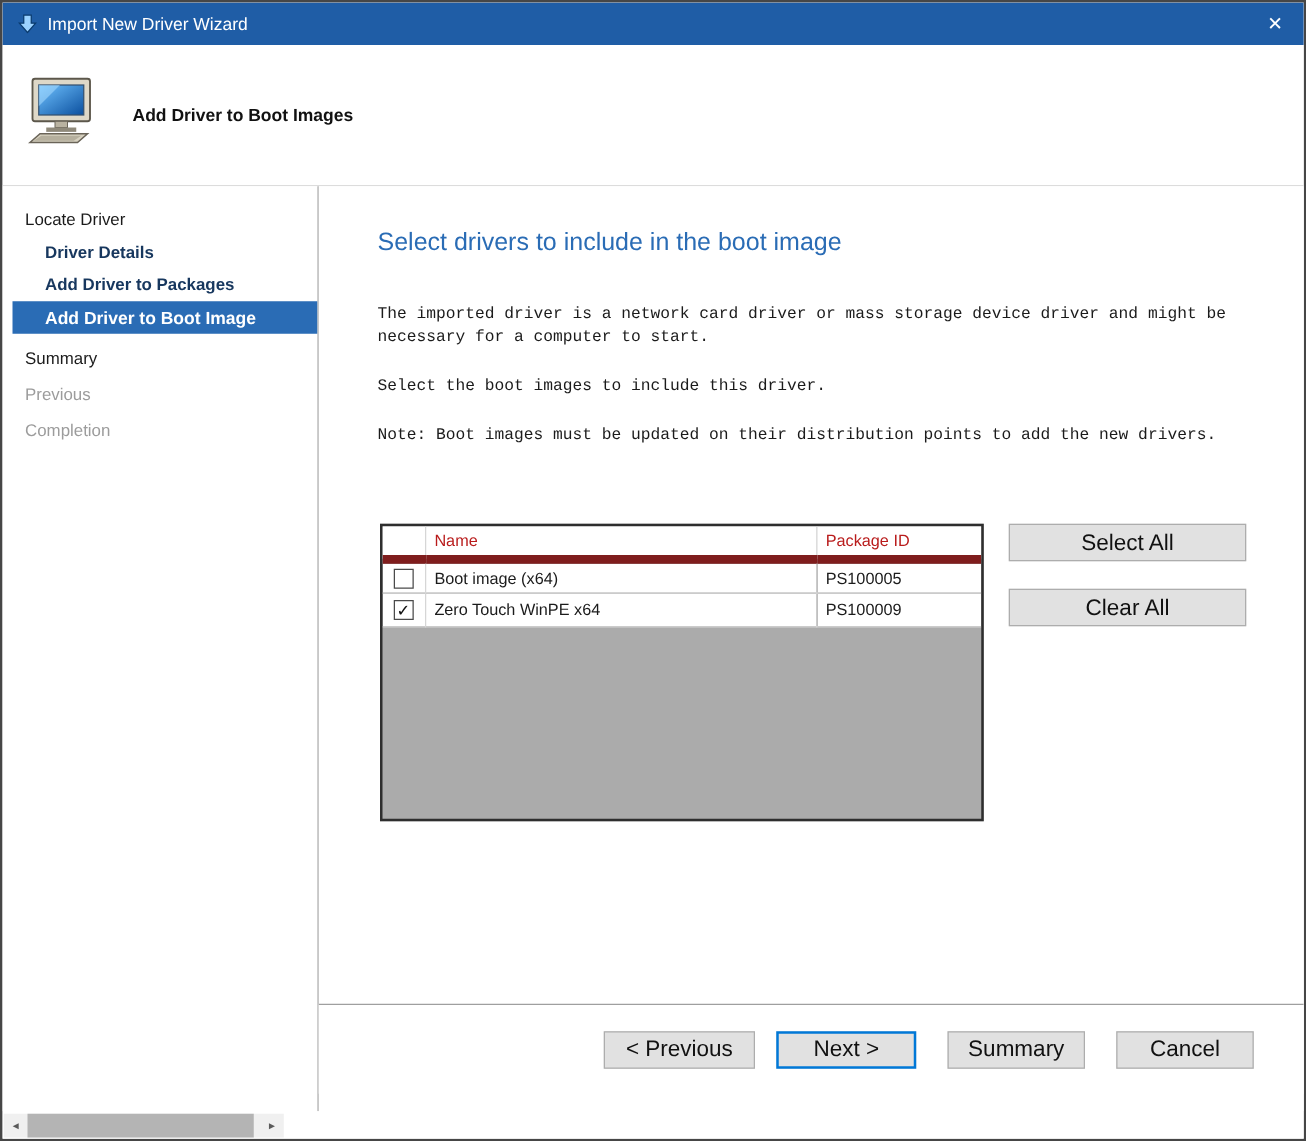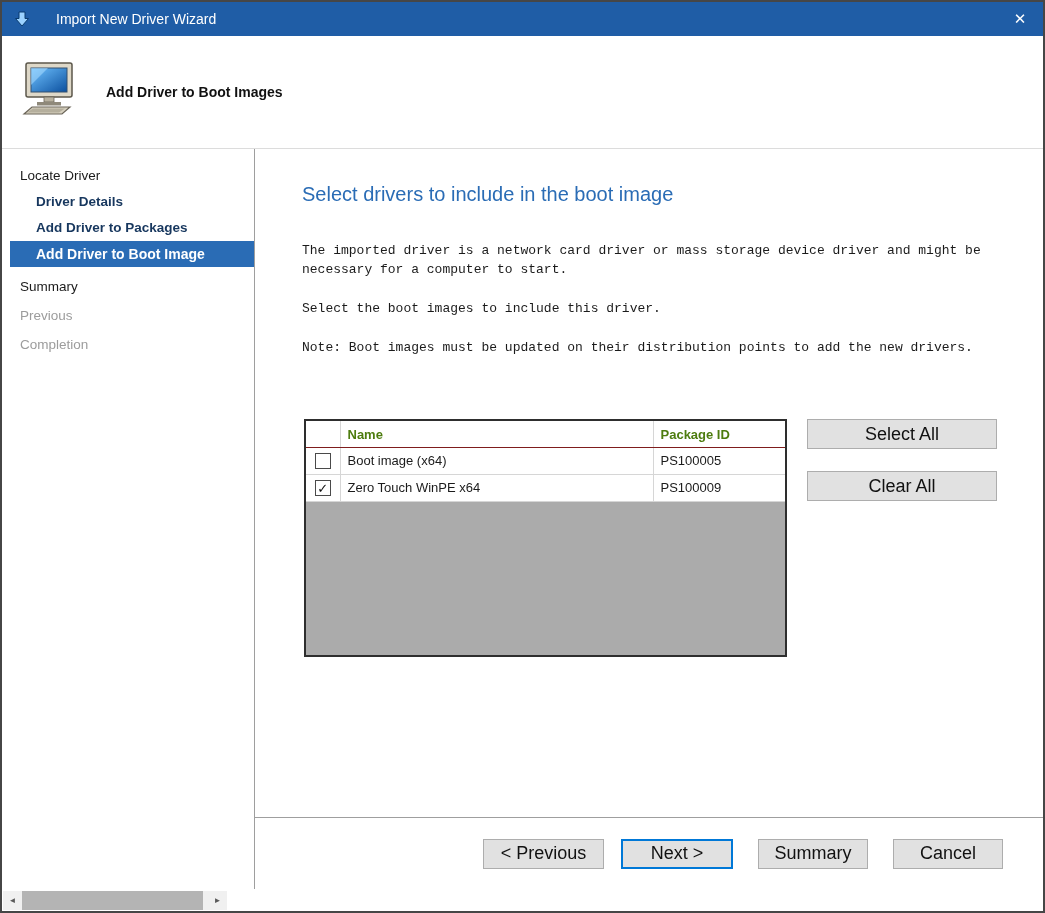--- a/index.html
+++ b/index.html
@@ -7,21 +7,21 @@
   .window {
     position:relative; width:1045px; height:913px;
     border:2px solid #464646; background:#ffffff; overflow:hidden;
     font-family:"Liberation Sans","DejaVu Sans",sans-serif; color:#1b1b1b;
   }
 
   
   .titlebar {
     position:absolute; top:0; left:0; right:0; height:34px;
     background:var(--titlebar,#1f5da6); color:#ffffff;
-    display:flex; align-items:center; padding-left:12px; gap:26px;
+    display:flex; align-items:center; padding-left:12px; gap:8px;
     font-size:14px;
   }
   .titlebar-icon { display:flex; align-items:center; }
   .close-btn {
     margin-left:auto; width:46px; height:34px;
     display:flex; align-items:center; justify-content:center;
     font-size:15px; cursor:default;
   }
 
   
@@ -65,23 +65,23 @@
   .para { margin:0 0 20px 0; font-size:13px; line-height:1.45; width:700px; color:#1b1b1b;font-family:Liberation Mono, monospace; }
 
   
   .table-area { display:flex; align-items:flex-start; margin-top:62px; margin-left:2px; }
   .table-outer {
     width:483px; height:238px; border:2px solid #2e2e2e;
     background:var(--table-filler,#ababab); flex:none; overflow:hidden;
   }
   table { width:100%; border-collapse:collapse; table-layout:fixed; font-size:13px; }
   th {
-    text-align:left; font-weight:700; height:26px; padding:0 0 0 7px;
-    background:#fff; border-bottom:1px solid #7f1d1d; border-right:1px solid #d6d6d6;
-    color:#4d7c0f;
+    text-align:left; font-weight:400; height:26px; padding:0 0 0 7px;
+    background:#fff; border-bottom:7px solid #7f1d1d; border-right:1px solid #d6d6d6;
+    color:#b91c1c;
   }
   th:last-child { border-right:none; }
   td {
     height:27px; padding:0 0 0 7px; background:#fff;
     border-bottom:1px solid #d6d6d6; border-right:1px solid #d6d6d6;
     white-space:nowrap; overflow:hidden; color:#1b1b1b;
   }
   td:last-child { border-right:none; }
   td.cb-cell { padding:0; text-align:center; }
   .checkbox {
@@ -94,21 +94,21 @@
   .btn {
     background:var(--button-face,#e1e1e1);
     border:1px solid var(--button-border,#adadad);
     font-family:Liberation Sans, sans-serif; font-size:18px; color:#111; cursor:default;
   }
   .side-buttons .btn { width:190px; height:30px; }
   .side-buttons .btn + .btn { margin-top:22px; }
 
   
   .content-footer {
-    position:absolute; left:0; right:0; bottom:0; height:72px;
+    position:absolute; left:0; right:0; bottom:14px; height:72px;
     border-top:1px solid #9f9f9f; background:#fff;
     display:flex; align-items:center; justify-content:flex-end;
     padding-right:40px; gap:17px;
   }
   .content-footer .btn { height:30px; }
   .btn-previous { width:121px; }
   .btn-next { width:112px; border:2px solid var(--default-button-border,#0078d7); }
   .btn-summary { width:110px; margin-left:8px; }
   .btn-cancel { width:110px; margin-left:8px; }
 

